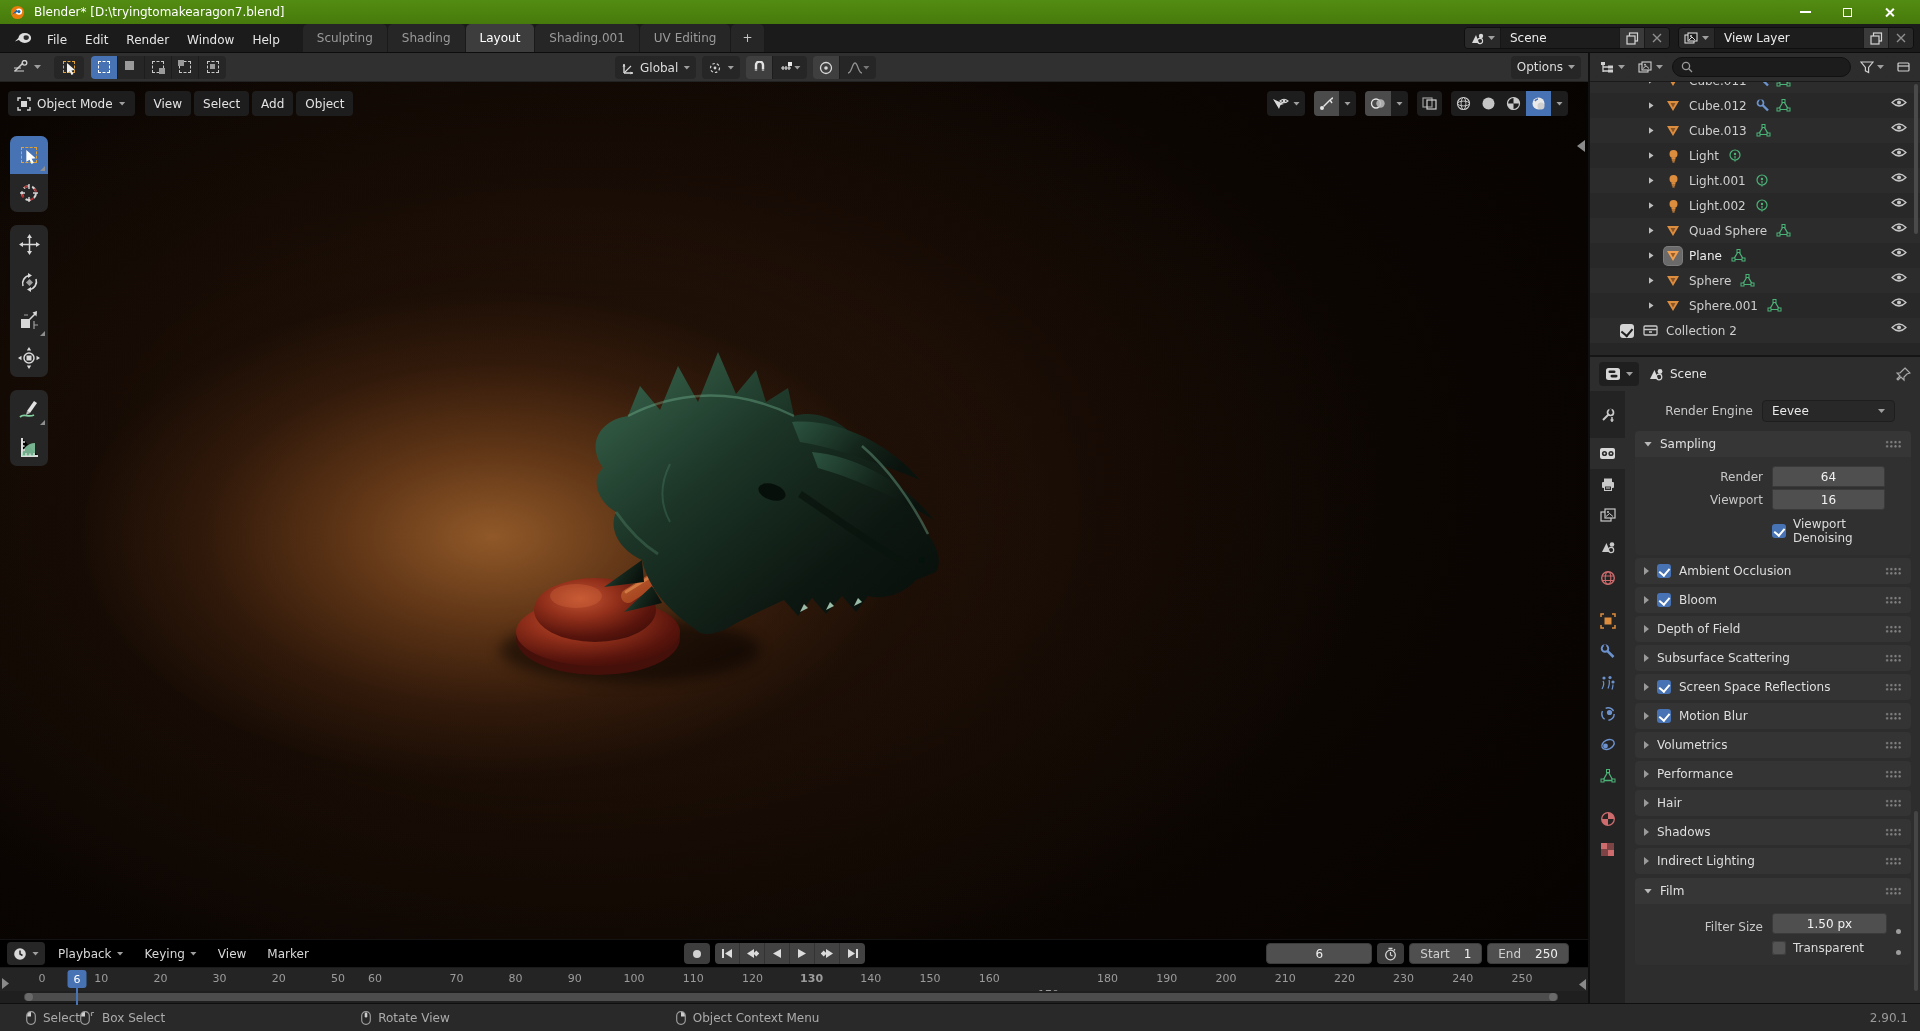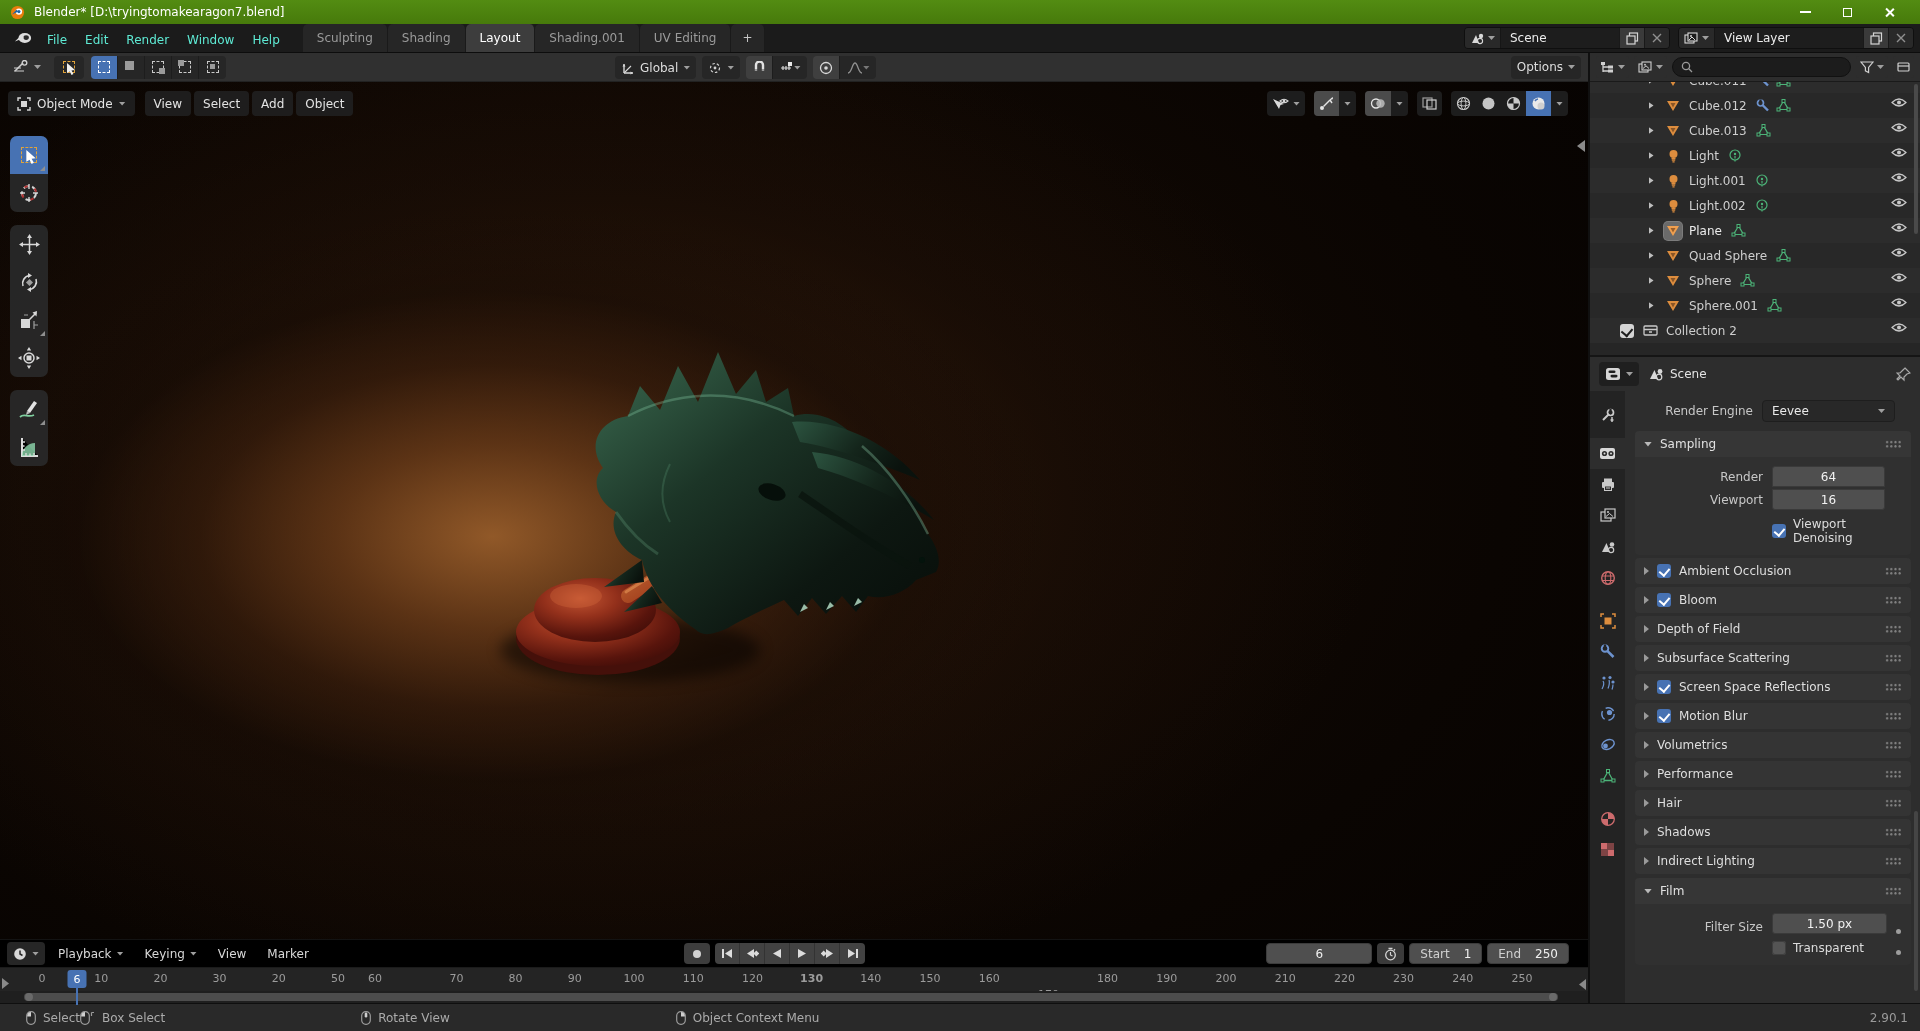--- a/index.html
+++ b/index.html
@@ -14,21 +14,21 @@
   .glyph-min { width:11px; height:2px; background:#fff; }
   .glyph-max { width:9px; height:9px; border:1.5px solid #fff; }
   .glyph-close { position:relative; width:11px; height:11px; }
   .glyph-close::before,.glyph-close::after { content:""; position:absolute; left:5px; top:0; width:1.6px; height:11px; background:#fff; }
   .glyph-close::before { transform:rotate(45deg);} .glyph-close::after{ transform:rotate(-45deg);}
   .blender-mark { width:15px; height:15px; }
 
   
   .topbar { background:#1b1b1b; display:flex; align-items:stretch; border-bottom:1px solid #0d0d0d; padding-left:8px; }
   .topbar .logo-seg { display:flex; align-items:center; padding:0 6px; }
-  .menu-item { padding:16px 9px; display:flex; align-items:center; color:#5eead4; }
+  .menu-item { padding:16px 9px; display:flex; align-items:center; color:#e5e5e5; }
   .tabs { display:flex; align-items:stretch; margin-left:14px; }
   .tab { display:flex; align-items:center; padding:0 14px; color:#9b9b9b; background:#262626; border-right:1px solid #1a1a1a; border-radius:5px 5px 0 0; }
   .tab.active { background:#3d3d3d; color:#fff; }
   .tab.addtab { padding:0 11px; color:#c5c5c5; background:#262626; }
   .topbar-right { margin-left:auto; display:flex; gap:8px; align-items:center; padding-right:6px; }
   .id-widget { display:flex; height:22px; border:1px solid #0f0f0f; border-radius:4px; overflow:hidden; background:#1d1d1d; }
   .id-icon-seg { display:flex; align-items:center; gap:3px; padding:0 5px; background:#292929; border-right:1px solid #161616; }
   .id-name { display:flex; align-items:center; padding:0 9px; color:#ececec; background:#1d1d1d; }
   .id-btn { width:25px; display:flex; align-items:center; justify-content:center; background:#3a3a3a; border-left:1px solid #191919; }
   .id-btn.dim { background:#292929; }
@@ -912,54 +912,54 @@
                   <path d="M1 5.5 Q8 -1.5 15 5.5 Q8 12.5 1 5.5 Z" fill="none" stroke="#c8c8c8" stroke-width="1.2"></path>
                   <circle cx="8" cy="5.5" r="2" fill="#c8c8c8"></circle>
                 </svg>
               </span>
           </div>
 
           <div class="ol-row">
             <span class="ol-disc">
                 <span class="tri-right"></span>
               </span>
-            <span class="ol-objicon activebg">
+            <span class="ol-objicon">
                 <svg width="14" height="12" viewBox="0 0 14 12">
-                  <path d="M1 1 H13 L7 11 Z" fill="#f0a050"></path>
-                  <path d="M4.5 3 H9.5 L7 7.5 Z" fill="#9a5e2a"></path>
-                </svg>
-              </span>
-            <span class="ol-name" style="color:#ececec">Plane</span>
+                  <path d="M1 1 H13 L7 11 Z" fill="#dd8d3e"></path>
+                  <path d="M4.5 3 H9.5 L7 7.5 Z" fill="#8a5526"></path>
+                </svg>
+              </span>
+            <span class="ol-name">Quad Sphere</span>
             <span class="ol-dataicons">
               <svg width="15" height="13" viewBox="0 0 15 13">
                   <path d="M7.5 2 L2.5 10.5 H12.5 Z" fill="none" stroke="#4cb378" stroke-width="1.2"></path>
                   <rect x="6" y="0.5" width="3" height="3" fill="#262626" stroke="#4cb378"></rect>
                   <rect x="1" y="9" width="3" height="3" fill="#262626" stroke="#4cb378"></rect>
                   <rect x="11" y="9" width="3" height="3" fill="#262626" stroke="#4cb378"></rect>
                 </svg>
             </span>
             <span class="ol-eye">
                 <svg width="16" height="11" viewBox="0 0 16 11">
                   <path d="M1 5.5 Q8 -1.5 15 5.5 Q8 12.5 1 5.5 Z" fill="none" stroke="#c8c8c8" stroke-width="1.2"></path>
                   <circle cx="8" cy="5.5" r="2" fill="#c8c8c8"></circle>
                 </svg>
               </span>
           </div>
 
           <div class="ol-row">
             <span class="ol-disc">
                 <span class="tri-right"></span>
               </span>
-            <span class="ol-objicon">
+            <span class="ol-objicon activebg">
                 <svg width="14" height="12" viewBox="0 0 14 12">
-                  <path d="M1 1 H13 L7 11 Z" fill="#dd8d3e"></path>
-                  <path d="M4.5 3 H9.5 L7 7.5 Z" fill="#8a5526"></path>
-                </svg>
-              </span>
-            <span class="ol-name">Quad Sphere</span>
+                  <path d="M1 1 H13 L7 11 Z" fill="#f0a050"></path>
+                  <path d="M4.5 3 H9.5 L7 7.5 Z" fill="#9a5e2a"></path>
+                </svg>
+              </span>
+            <span class="ol-name" style="color:#ececec">Plane</span>
             <span class="ol-dataicons">
               <svg width="15" height="13" viewBox="0 0 15 13">
                   <path d="M7.5 2 L2.5 10.5 H12.5 Z" fill="none" stroke="#4cb378" stroke-width="1.2"></path>
                   <rect x="6" y="0.5" width="3" height="3" fill="#262626" stroke="#4cb378"></rect>
                   <rect x="1" y="9" width="3" height="3" fill="#262626" stroke="#4cb378"></rect>
                   <rect x="11" y="9" width="3" height="3" fill="#262626" stroke="#4cb378"></rect>
                 </svg>
             </span>
             <span class="ol-eye">
                 <svg width="16" height="11" viewBox="0 0 16 11">

